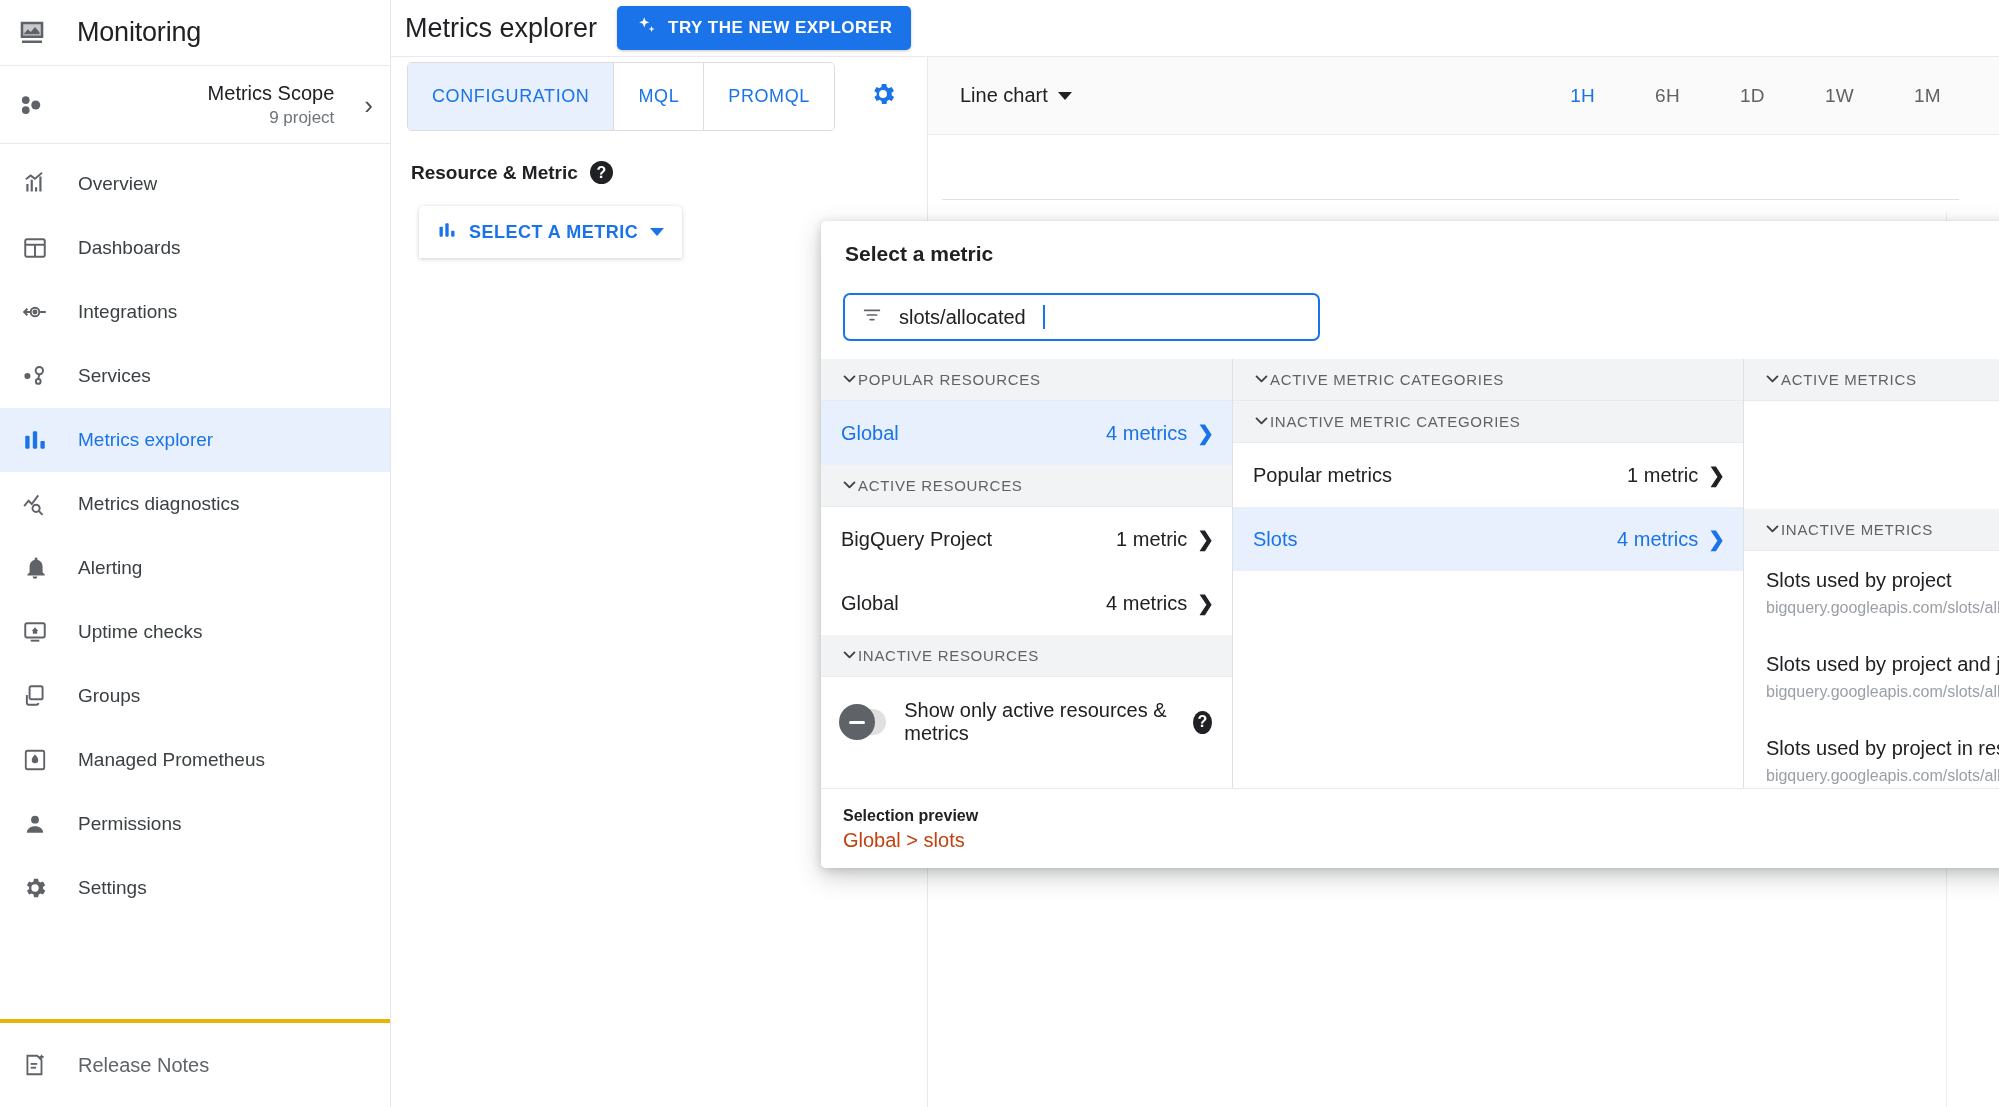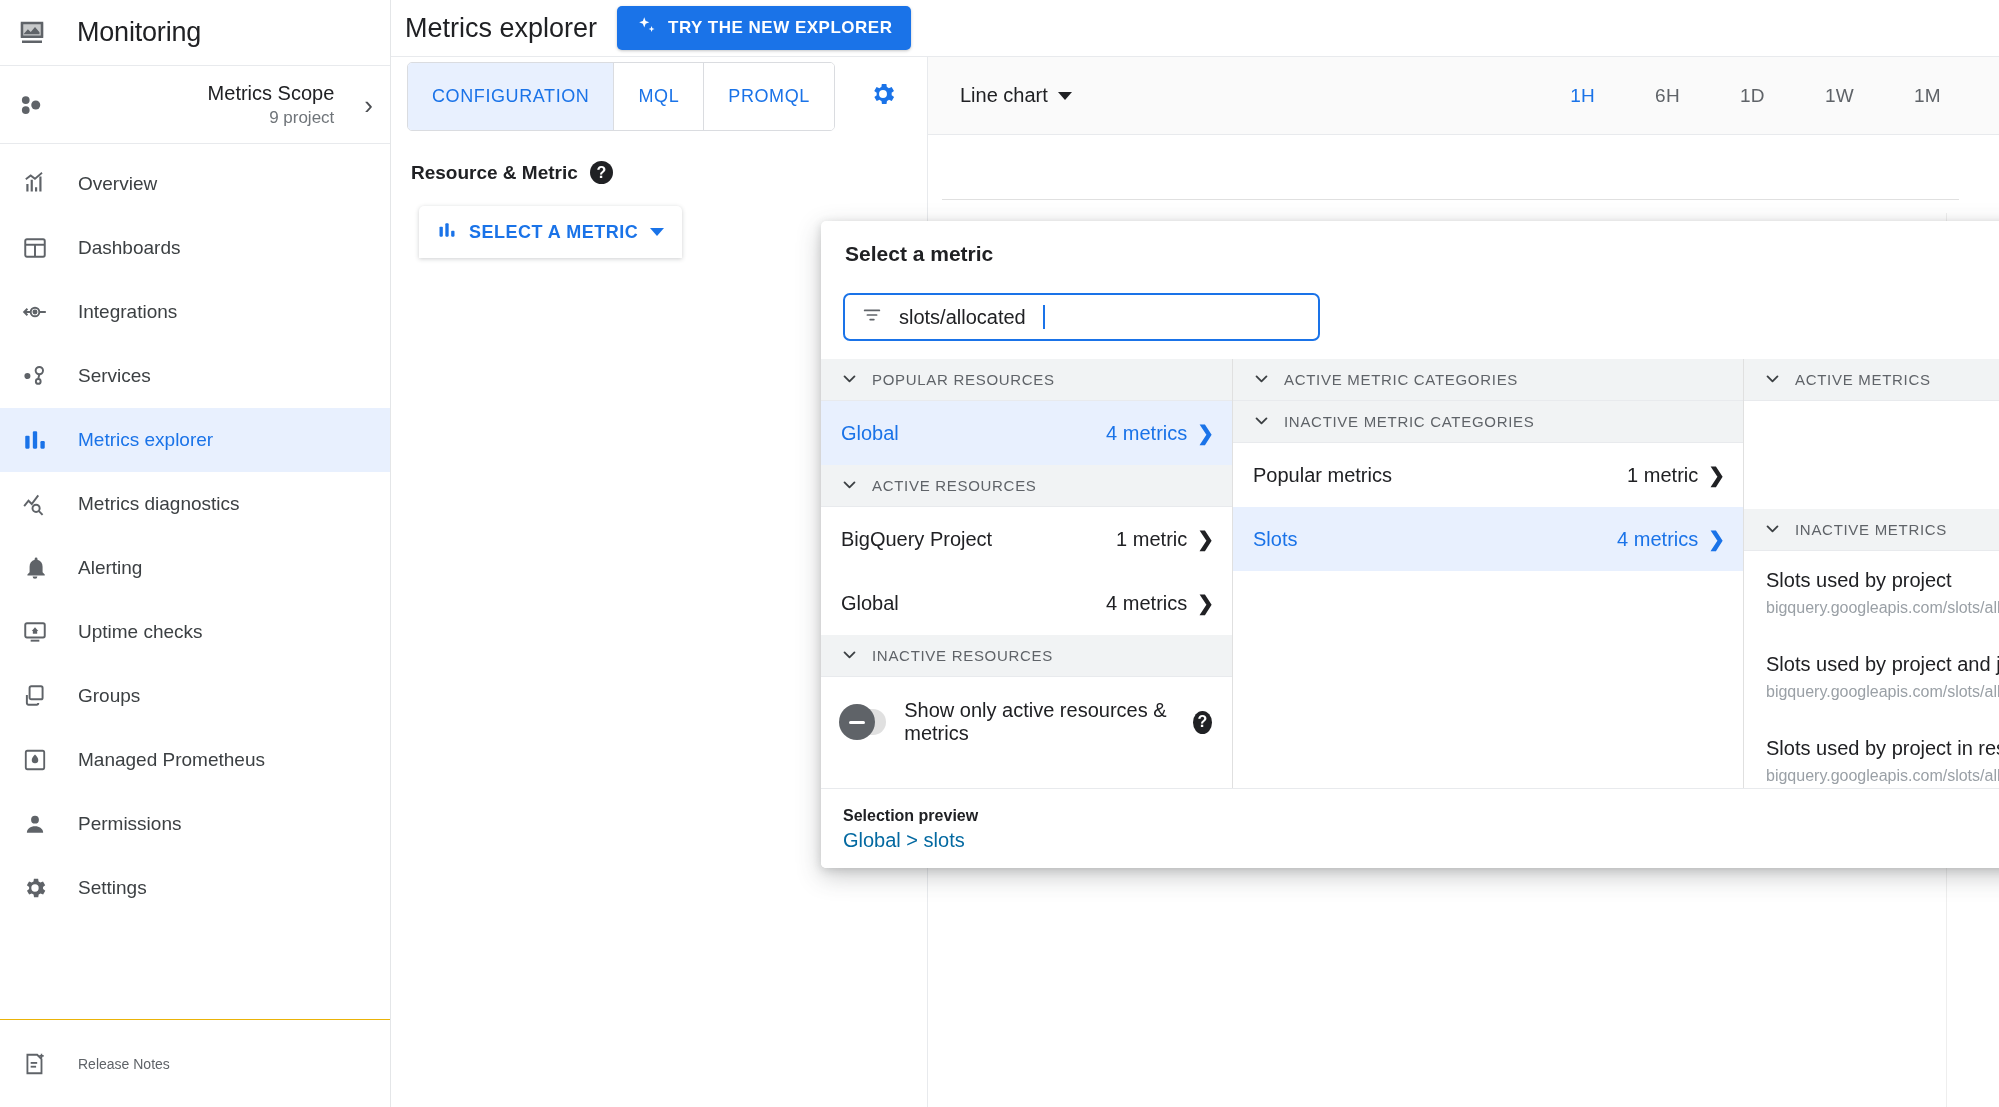--- a/index.html
+++ b/index.html
@@ -37,23 +37,23 @@
     height: 64px; display: flex; align-items: center;
     padding-left: 20px; gap: 28px; cursor: pointer;
     font-size: 19px; color: #3c4043;
   }
   .sb-item.active { background: #e8f0fe; color: #1a73e8; }
   .sb-item.active .sb-ico { color: #1a73e8; }
   .sb-ico { width: 30px; height: 30px; display:flex; align-items:center; justify-content:center; color: #5f6368; flex: 0 0 30px;}
   .sb-ico svg { display: block; }
   .sb-footer {
     position: absolute; bottom: 0; left: 0; right: 0;
-    border-top: 1px solid #eab308; height: 88px;
+    border-top: 4px solid #eab308; height: 88px;
     display: flex; align-items: center; padding-left: 20px; gap: 28px;
-    color: #5f6368; font-size: 14px; cursor: pointer;
+    color: #5f6368; font-size: 20px; cursor: pointer;
   }
 
   
   .main { flex: 1; position: relative; height: 1107px; background: #fff; }
   .main-head {
     height: 57px; display: flex; align-items: center;
     padding-left: 14px; gap: 20px; border-bottom: 1px solid #e8eaed;
     background: #fff;
   }
   .page-title { font-size: 27px; color: #202124; }
@@ -135,21 +135,21 @@
   .caret-bar { display:inline-block; width:2px; height:24px; background:#1a73e8; margin-left:1px;}
 
   .cols { flex: 1; display: flex; min-height: 0; }
   .col { display: flex; flex-direction: column; min-height:0; }
   .col1 { width: 412px; flex:0 0 412px; border-right: 1px solid #e0e0e0; }
   .col2 { width: 511px; flex:0 0 511px; border-right: 1px solid #e0e0e0; }
   .col3 { flex:1; position:relative; }
 
   .grp-head {
     background: #f1f3f4; height: 42px; display:flex; align-items:center;
-    gap: 14px; padding: 0 20px; font-size: 15px; color:#5f6368;
+    padding: 0 20px; font-size: 15px; color:#5f6368;
     letter-spacing: .7px; border-bottom:1px solid #e8eaed; cursor:pointer;
   }
   .grp-head .chv { color:#3c4043; }
   .row {
     height: 64px; display:flex; align-items:center; justify-content:space-between;
     padding: 0 18px 0 20px; font-size: 20px; color:#202124; cursor:pointer; background:#fff;
   }
   .row.sel { background: #e8f0fe; color:#1a73e8; }
   .row .cnt { display:flex; align-items:center; gap: 10px; font-size: 20px; }
   .row.sel .cnt { color:#1a73e8; }
@@ -170,21 +170,21 @@
   .metrics-scroll { overflow: hidden; position: relative; flex:1; }
   .metric-item { padding: 14px 24px 14px 22px; cursor:pointer; }
   .metric-name { font-size: 20px; color:#202124; line-height: 30px;}
   .metric-id { font-size: 16px; color:#9aa0a6; line-height: 26px; white-space:nowrap; overflow:hidden;}
 
   .dlg-foot {
     height: 80px; border-top:1px solid #e8eaed; display:flex; align-items:center;
     padding: 0 30px 0 22px; justify-content: space-between; background:#fff;
   }
   .sel-prev-lbl { font-size: 16px; color:#202124; font-weight:600; line-height:22px;}
-  .sel-prev-val { font-size: 20px; color:#0369a1; line-height:26px;}
+  .sel-prev-val { font-size: 20px; color:#c2410c; line-height:26px;}
 </style>
 </head>
 <body>
 
 <div class="app">
 
   <aside class="sidebar">
     <div class="sb-brand">
       <span class="sb-ico">
         <svg width="30" height="30" viewBox="0 0 24 24" fill="#5f6368">

